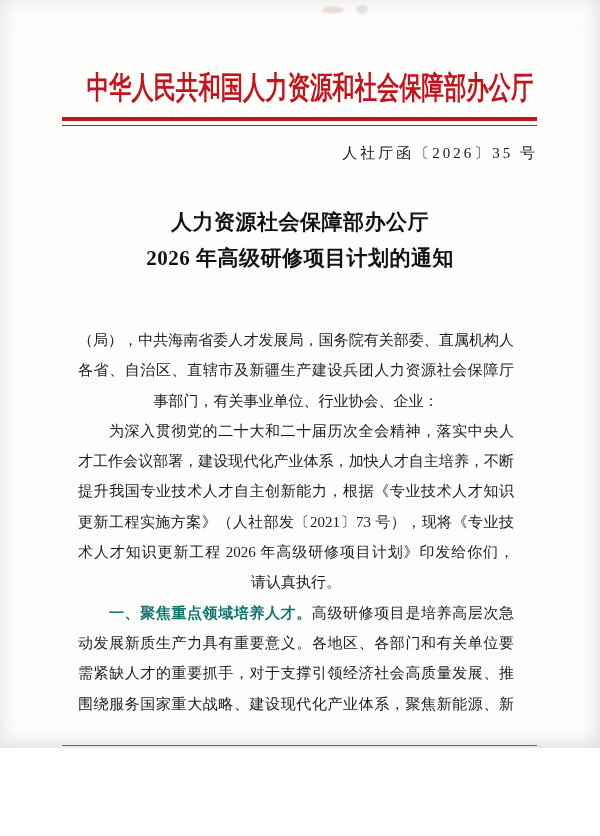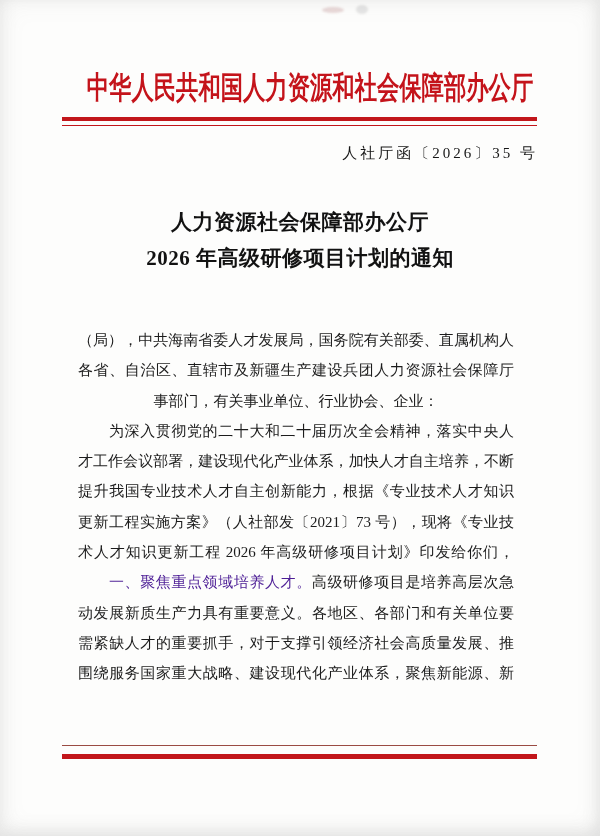--- a/index.html
+++ b/index.html
@@ -1,19 +1,19 @@
 <!DOCTYPE html>
 <html style="--red-text: #c4131a; --rule-red: #c2161b; --ink: #1c1c1c;"><head>
 <meta charset="utf-8">
 <style>
   html, body { margin: 0; padding: 0; background: #ffffff; }
   .page {
     position: relative;
     width: 600px;
-    height: 836px;
+    height: 748px;
     background: #fdfdfc;
     overflow: hidden;
     font-family: "Liberation Serif", "DejaVu Serif", serif;
     color: var(--ink, #1e1e1e);
   }
   
   .scan-edges {
     position: absolute; inset: 0; pointer-events: none;
     box-shadow:
       inset 0 0 26px rgba(140,140,140,0.10),
@@ -60,21 +60,21 @@
   .body-line { white-space: nowrap; text-align: center; }
   .body-line.just {
     white-space: normal;
     text-align: justify;
     text-align-last: justify;
     text-justify: inter-character;
   }
   .body-line.indent { text-indent: 31px; }
   .body-line .lead {
     font-family: "Liberation Sans", "DejaVu Sans", sans-serif;
-    font-weight: 400; color: #4c1d95;
+    font-weight: 700; color: #0f766e;
   }
 
   .foot-rule {
     position: absolute; left: 62px; top: 745px; width: 475px; height: 8px;
     border-top: 1.6px solid #9a4b43;
     border-bottom: 5.5px solid var(--rule-red, #c2161b);
   }
 </style>
 </head>
 <body>
@@ -99,20 +99,21 @@
 
   <div class="doc-body">
       <div class="body-line just">（局），中共海南省委人才发展局，国务院有关部委、直属机构人</div>
       <div class="body-line just">各省、自治区、直辖市及新疆生产建设兵团人力资源社会保障厅</div>
       <div class="body-line">事部门，有关事业单位、行业协会、企业：</div>
       <div class="body-line indent just">为深入贯彻党的二十大和二十届历次全会精神，落实中央人</div>
       <div class="body-line just">才工作会议部署，建设现代化产业体系，加快人才自主培养，不断</div>
       <div class="body-line just">提升我国专业技术人才自主创新能力，根据《专业技术人才知识</div>
       <div class="body-line just">更新工程实施方案》（人社部发〔2021〕73 号），现将《专业技</div>
       <div class="body-line just">术人才知识更新工程 2026 年高级研修项目计划》印发给你们，</div>
+      <div class="body-line">请认真执行。</div>
       <div class="body-line indent just"><b class="lead">一、聚焦重点领域培养人才。</b>高级研修项目是培养高层次急</div>
       <div class="body-line just">动发展新质生产力具有重要意义。各地区、各部门和有关单位要</div>
       <div class="body-line just">需紧缺人才的重要抓手，对于支撑引领经济社会高质量发展、推</div>
       <div class="body-line just">围绕服务国家重大战略、建设现代化产业体系，聚焦新能源、新</div>
     </div>
 
   <div class="foot-rule"></div>
 
   <div class="scan-edges"></div>
 </div>

